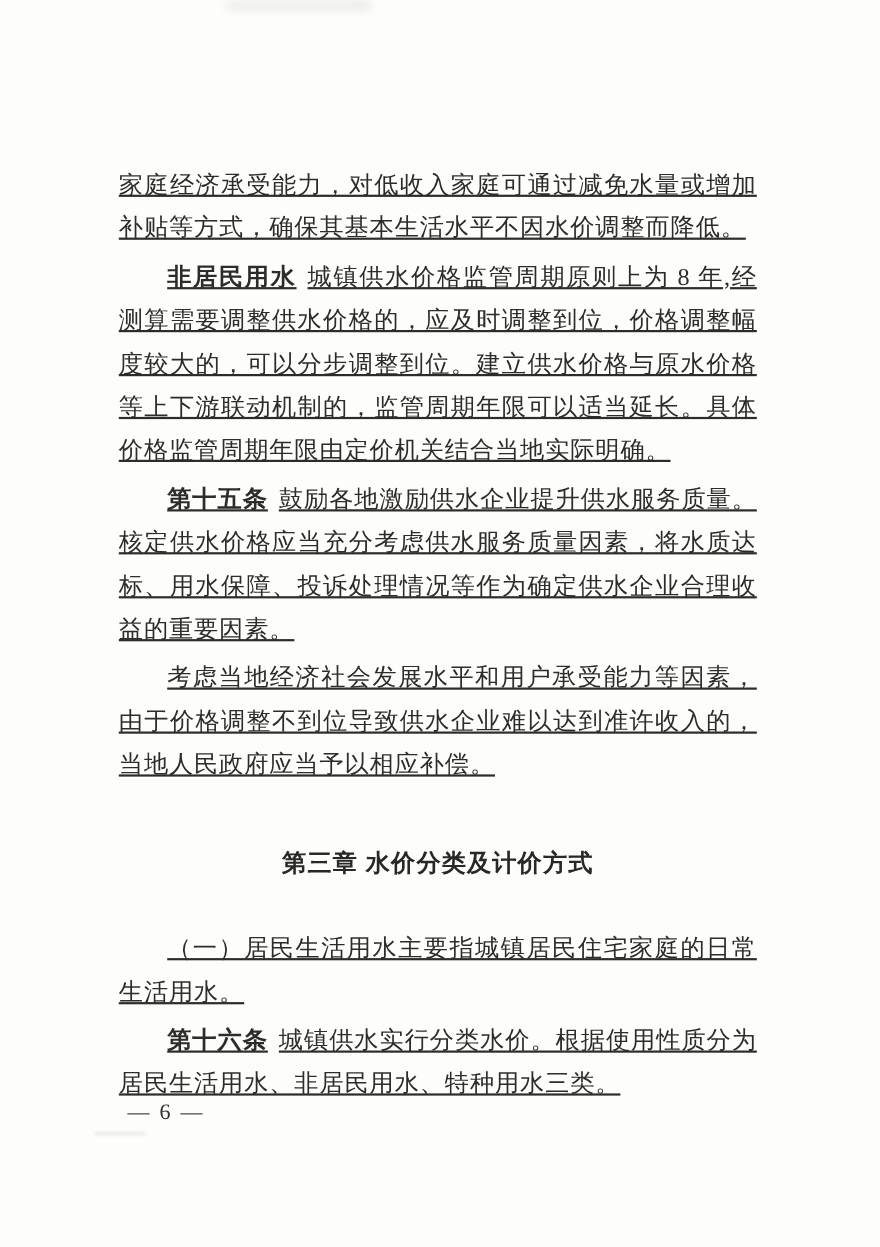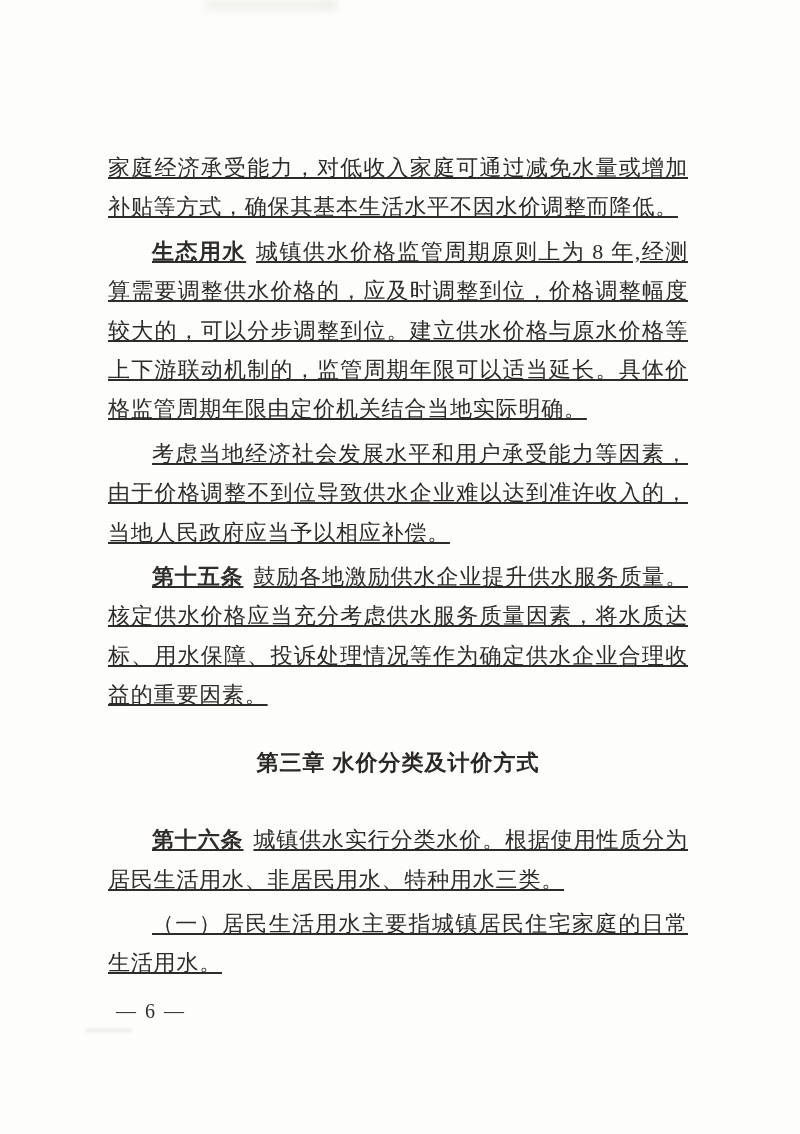--- a/index.html
+++ b/index.html
@@ -64,21 +64,21 @@
   }
   .para.indent {
     text-indent: 2em;
   }
   .lead {
     font-family: "Liberation Sans", "DejaVu Sans", sans-serif;
     font-weight: bold;
     margin-right: 10px;
   }
   .chapter-heading {
-    margin: 28px 0 38px 0;
+    margin: 50px 0 38px 0;
     font-family: "Liberation Sans", "DejaVu Sans", sans-serif;
     font-weight: bold;
     font-size: 22px;
     line-height: 39.4px;
     letter-spacing: 1px;
     text-align: center;
     color: #2a2826;
   }
   .footer {
     position: absolute;
@@ -95,30 +95,30 @@
 <div class="page">
 
   <div class="smudge-top"></div>
   <div class="smudge-top2"></div>
   <div class="smudge-bottom"></div>
 
   <div class="content">
 
     <p class="para"><span class="body-text">家庭经济承受能力，对低收入家庭可通过减免水量或增加补贴等方式，确保其基本生活水平不因水价调整而降低。</span></p>
 
-    <p class="para indent"><span class="lead">生态用水</span><span class="body-text">城镇供水价格监管周期原则上为 8 年,经测算需要调整供水价格的，应及时调整到位，价格调整幅度较大的，可以分步调整到位。建立供水价格与原水价格等上下游联动机制的，监管周期年限可以适当延长。具体价格监管周期年限由定价机关结合当地实际明确。</span></p>
+    <p class="para indent"><span class="lead">非居民用水</span><span class="body-text">城镇供水价格监管周期原则上为 8 年,经测算需要调整供水价格的，应及时调整到位，价格调整幅度较大的，可以分步调整到位。建立供水价格与原水价格等上下游联动机制的，监管周期年限可以适当延长。具体价格监管周期年限由定价机关结合当地实际明确。</span></p>
+
+    <p class="para indent"><span class="lead">第十五条</span><span class="body-text">鼓励各地激励供水企业提升供水服务质量。核定供水价格应当充分考虑供水服务质量因素，将水质达标、用水保障、投诉处理情况等作为确定供水企业合理收益的重要因素。</span></p>
 
     <p class="para indent"><span class="body-text">考虑当地经济社会发展水平和用户承受能力等因素，由于价格调整不到位导致供水企业难以达到准许收入的，当地人民政府应当予以相应补偿。</span></p>
 
-    <p class="para indent"><span class="lead">第十五条</span><span class="body-text">鼓励各地激励供水企业提升供水服务质量。核定供水价格应当充分考虑供水服务质量因素，将水质达标、用水保障、投诉处理情况等作为确定供水企业合理收益的重要因素。</span></p>
-
     <h2 class="chapter-heading">第三章  水价分类及计价方式</h2>
 
+    <p class="para indent"><span class="body-text">（一）居民生活用水主要指城镇居民住宅家庭的日常生活用水。</span></p>
+
     <p class="para indent"><span class="lead">第十六条</span><span class="body-text">城镇供水实行分类水价。根据使用性质分为居民生活用水、非居民用水、特种用水三类。</span></p>
-
-    <p class="para indent"><span class="body-text">（一）居民生活用水主要指城镇居民住宅家庭的日常生活用水。</span></p>
 
 
   </div>
 
   <div class="footer">— 6 —</div>
 
 </div>
 
 </body></html>

